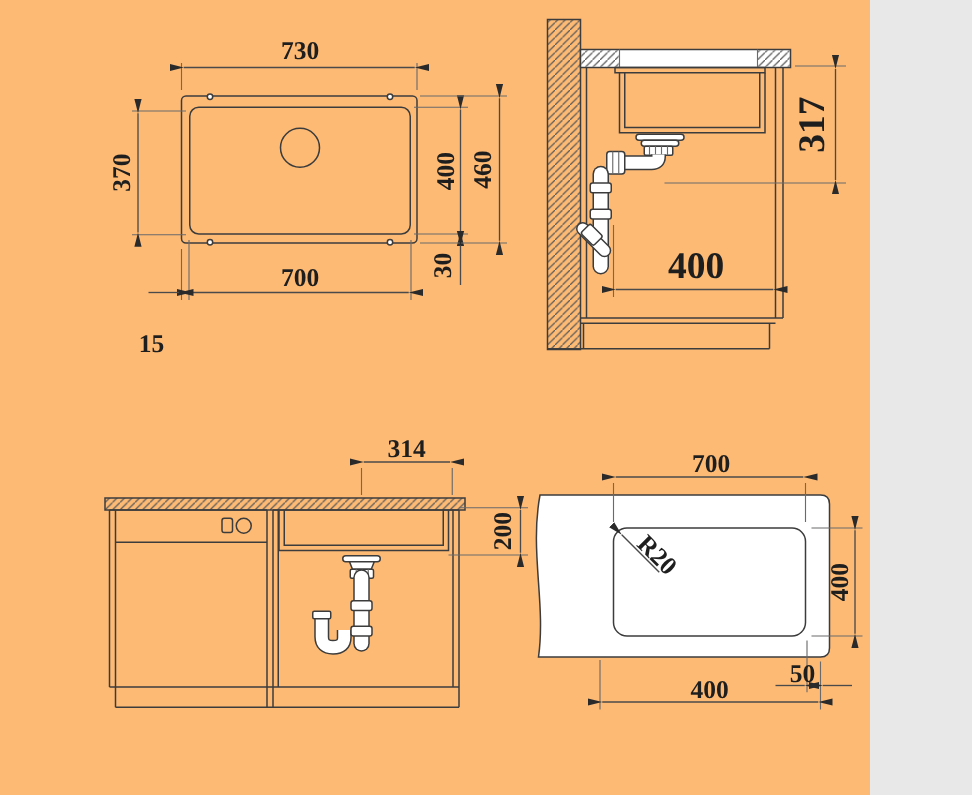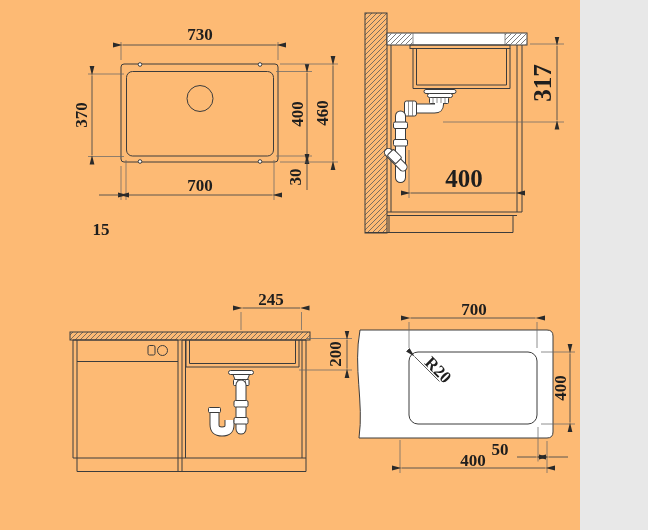--- a/index.html
+++ b/index.html
@@ -172,22 +172,22 @@
 <div class="lbl r90" style="left:81px;top:115px;">370</div>
 <div class="lbl r90" style="left:297px;top:114px;">400</div>
 <div class="lbl r90" style="left:322px;top:113px;">460</div>
 <div class="lbl r90" style="left:295px;top:177px;">30</div>
 <div class="lbl" style="left:101px;top:184px;margin-top:45px;">15</div>
 <div class="lbl" style="left:200px;top:185px;">700</div>
 
 <div class="lbl r90 big" style="left:542px;top:83px;">317</div>
 <div class="lbl big" style="left:464px;top:178px;">400</div>
 
-<div class="lbl" style="left:271px;top:299px;">245</div>
+<div class="lbl" style="left:271px;top:299px;">314</div>
 <div class="lbl r90" style="left:335px;top:354px;">200</div>
 
 <div class="lbl" style="left:474px;top:309px;">700</div>
 <div class="lbl r45" style="left:438px;top:370px;">R20</div>
 <div class="lbl r90" style="left:560px;top:388px;">400</div>
-<div class="lbl" style="left:500px;top:449px;">50</div>
+<div class="lbl" style="left:535px;top:449px;">50</div>
 <div class="lbl" style="left:473px;top:460px;">400</div>
 
 </div>
 
 </body></html>

